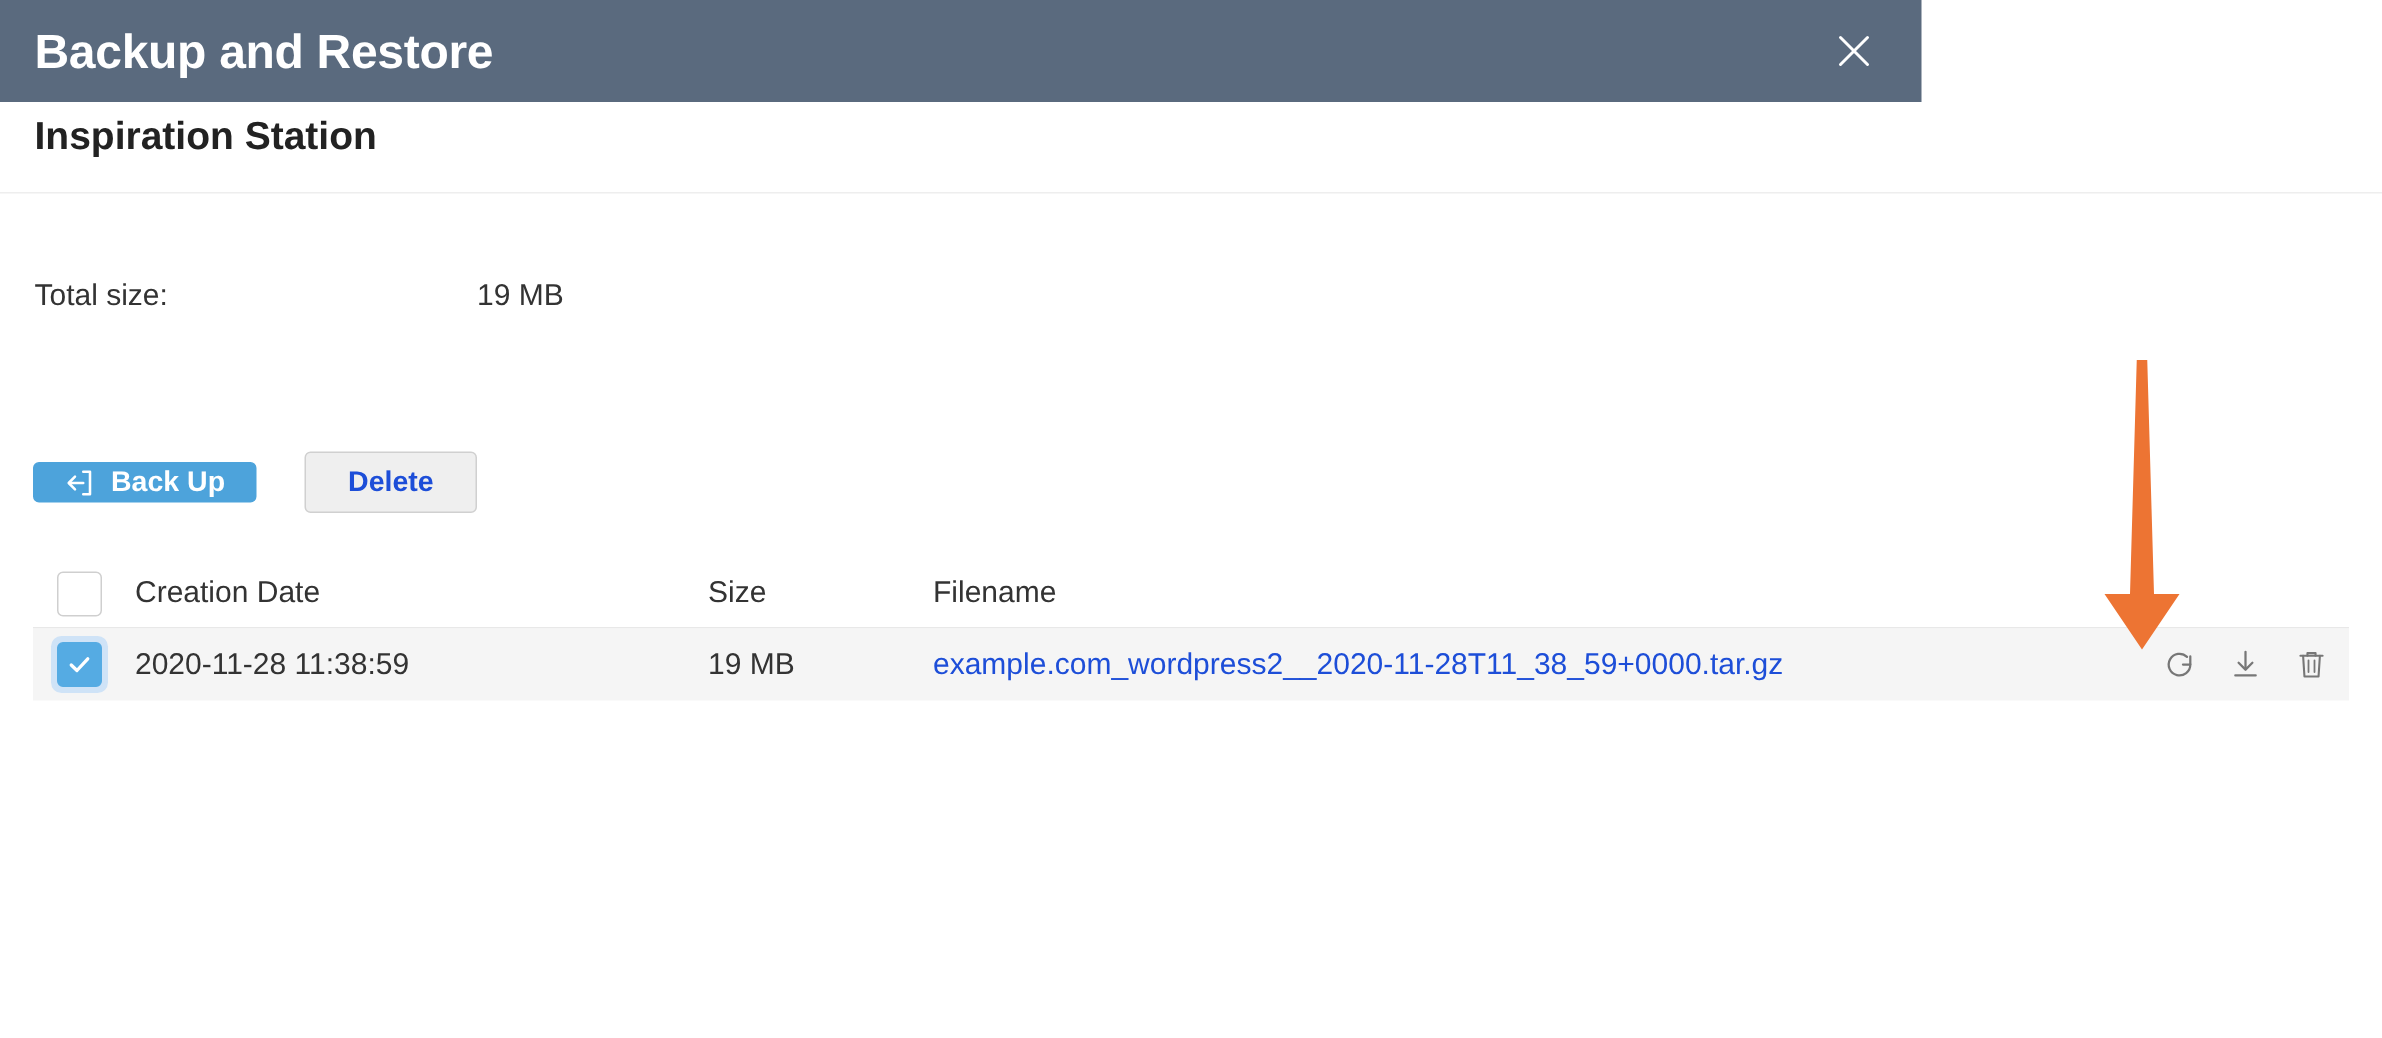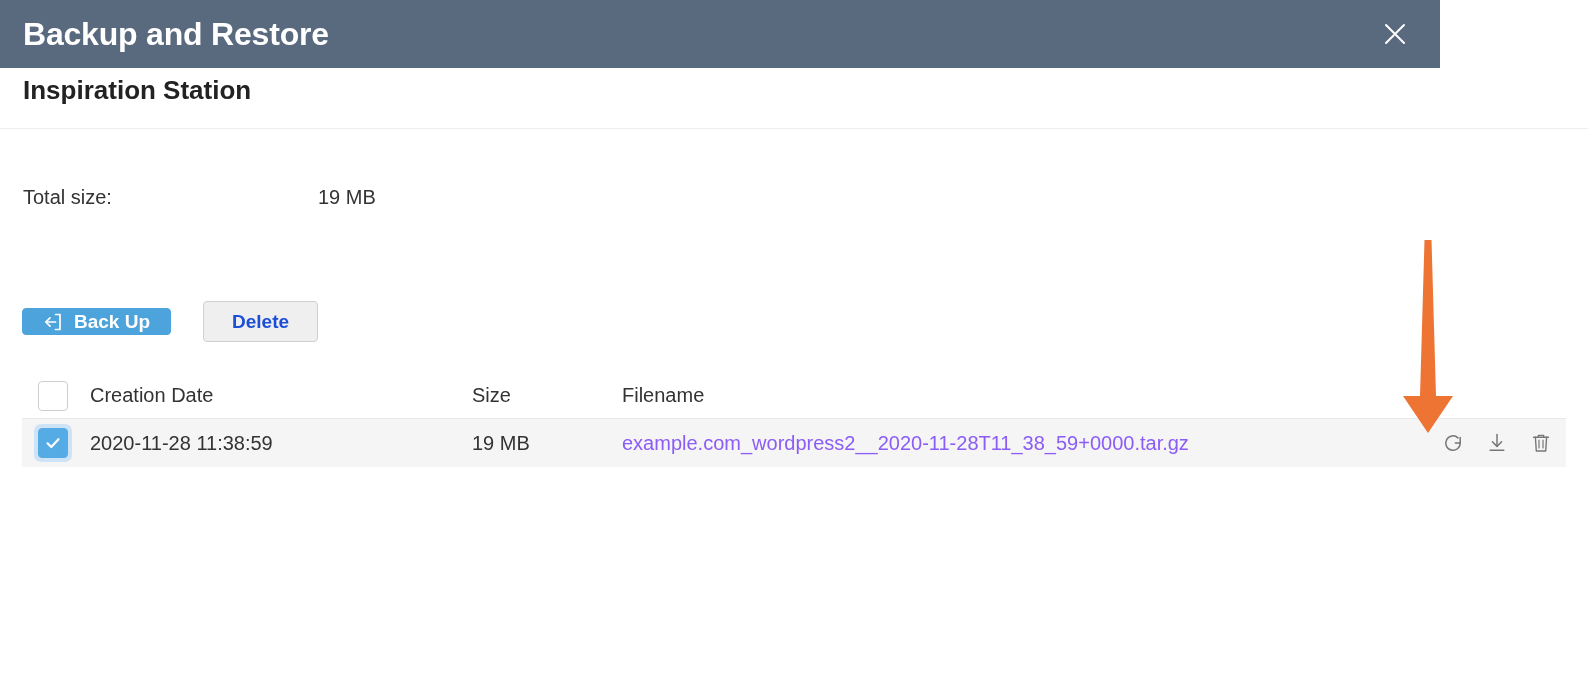--- a/index.html
+++ b/index.html
@@ -13,21 +13,21 @@
     font-family: "Liberation Sans", sans-serif;
     color: #333333;
     overflow: hidden;
     position: relative;
   }
 
   
   .titlebar {
     position: absolute;
     left: 0; top: 0;
-    width: 1440px;
+    width: 1281px;
     height: 68px;
     background: #5a6a7e;
     display: flex;
     align-items: center;
     justify-content: space-between;
   }
   .titlebar-title {
     margin-left: 23px;
     color: #ffffff;
     font-size: 32px;
@@ -169,21 +169,21 @@
   }
   .col-size {
     width: 150px;
     flex: 0 0 150px;
     font-size: 20px;
     color: #333333;
   }
   .col-name {
     flex: 1 1 auto;
     font-size: 20px;
-    color: #8b5cf6;
+    color: #1d4ed8;
     white-space: nowrap;
   }
   .col-actions {
     width: 130px;
     flex: 0 0 130px;
     display: flex;
     align-items: center;
     justify-content: flex-end;
     gap: 18px;
     padding-right: 12px;

